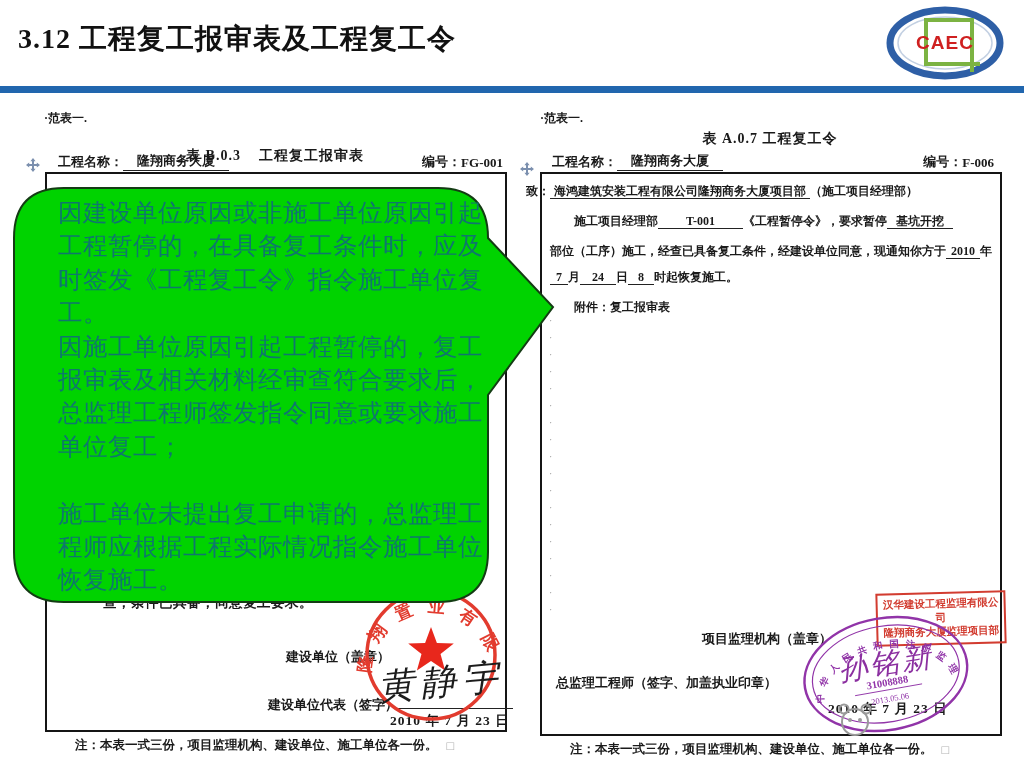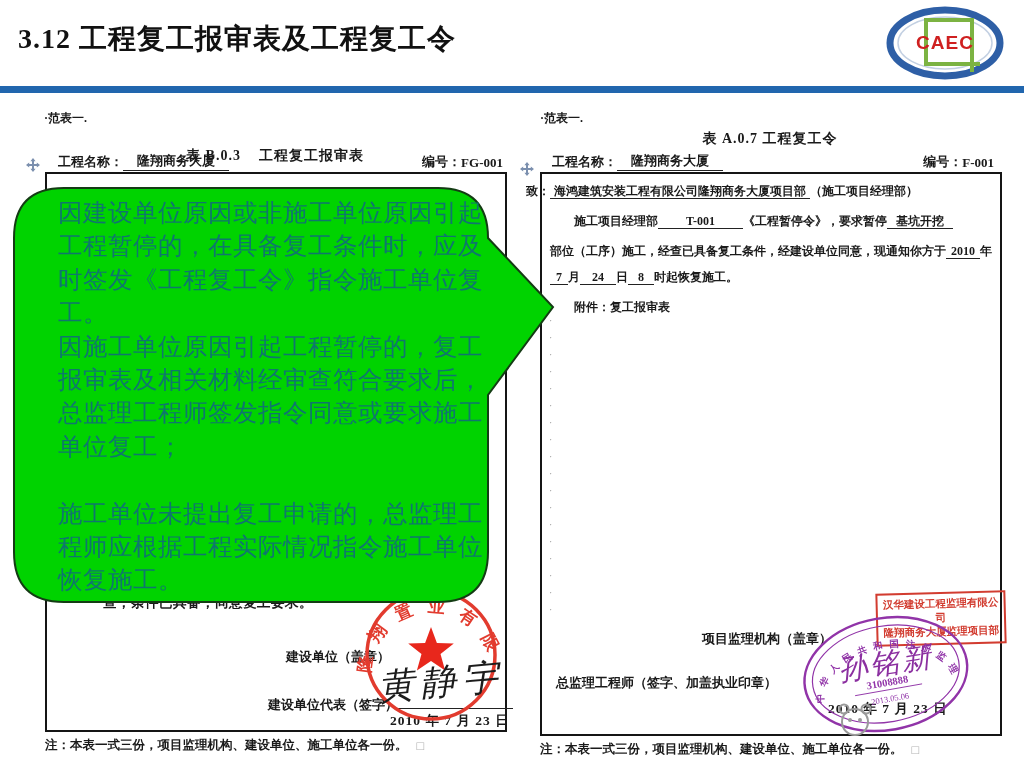--- a/index.html
+++ b/index.html
@@ -15,21 +15,21 @@
   
   .form-tag{font-size:12px;font-weight:bold;}
   .form-title{width:460px;text-align:center;font-size:14px;font-weight:bold;white-space:pre;letter-spacing:1px;}
   .name-row{display:flex;align-items:flex-end;font-size:13px;font-weight:bold;}
   .name-row .sp{flex:1;}
   .u{border-bottom:1.2px solid #222;font-weight:bold;}
   .pad14{padding:0 14px;}
   .form-box{border:2px solid #151515;background:#fff;z-index:1;}
   .body-line{font-size:12px;font-weight:bold;width:450px;line-height:1.3;z-index:2;}
   .indent{text-indent:24px;}
-  .note-line{font-size:12.5px;font-weight:bold;z-index:2;}
+  .note-line{font-size:12.5px;font-weight:bold;z-index:2;margin-left:30px;}
   .endsq{color:#b5b5b5;font-size:10px;margin-left:8px;font-family:"DejaVu Sans",sans-serif;}
   .label{font-size:13px;font-weight:bold;z-index:3;}
   .date-line{font-size:13.5px;font-weight:bold;z-index:2;letter-spacing:1px;}
   .sign-underline{display:inline-block;width:115px;border-bottom:1.2px solid #222;height:14px;}
   
   .callout-text{
     left:58px;top:196px;width:452px;z-index:6;
     font-size:24.5px;line-height:33.4px;letter-spacing:0.5px;
     color:#0f766e;white-space:pre-line;
   }
@@ -127,21 +127,21 @@
 恢复施工。</div>
 
 <div class="abs form-tag" style="left:540px;top:110px;">·范表一.</div>
 <div class="abs form-title" style="left:540px;top:130px;">表 A.0.7 工程复工令</div>
 
 <div class="abs name-row" style="left:552px;top:152px;width:442px;">
   <span>工程名称：</span>
   <span class="u pad14">隆翔商务大厦</span>
   <span class="sp"></span>
   <span>编号：</span>
-  <span>F-001</span>
+  <span>F-006</span>
 </div>
 
 <svg class="abs" style="left:520px;top:162px;" width="14" height="14" viewBox="0 0 14 14">
   <path d="M7,0 L9.6,3.2 H8 V6 H10.8 V4.4 L14,7 L10.8,9.6 V8 H8 V10.8 H9.6 L7,14 L4.4,10.8 H6 V8 H3.2 V9.6 L0,7 L3.2,4.4 V6 H6 V3.2 H4.4 Z" fill="#7b8fae"></path>
 </svg>
 
 <div class="abs form-box" style="left:540px;top:172px;width:458px;height:560px;"></div>
 
 <div class="abs body-line" style="left:526px;top:184px;">
   <span>致：</span><span class="u" style="padding:0 4px;">海鸿建筑安装工程有限公司隆翔商务大厦项目部</span><span>（施工项目经理部）</span>

